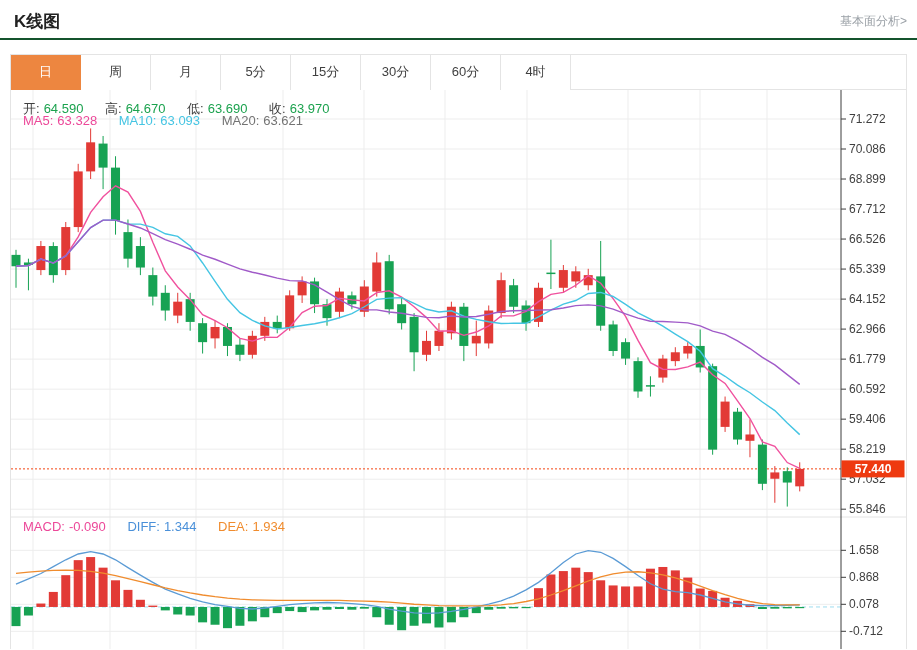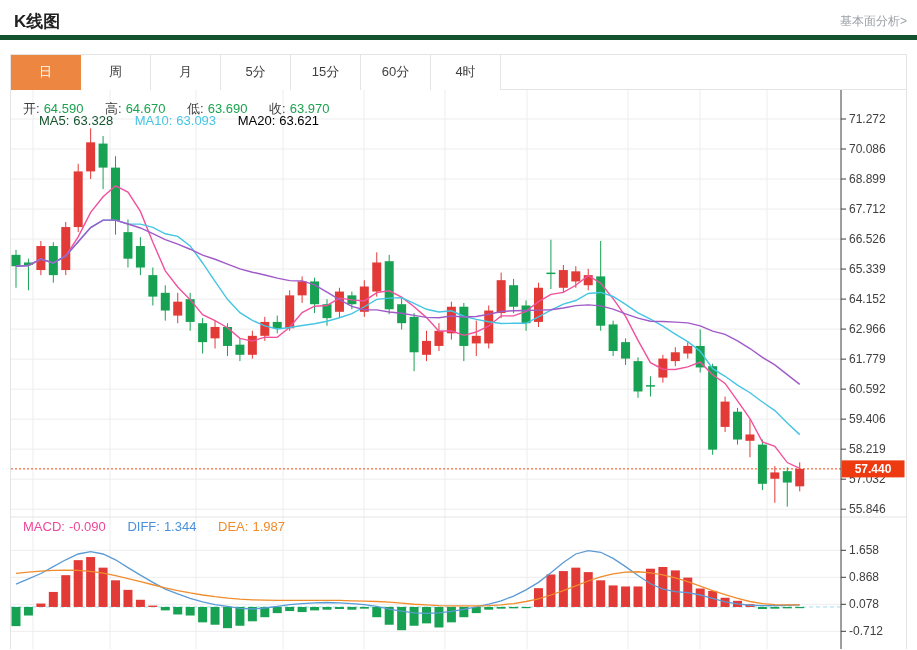--- a/index.html
+++ b/index.html
@@ -1,18 +1,18 @@
 <!DOCTYPE html>
 <html><head>
 <meta charset="utf-8">
 <style>
   * { margin:0; padding:0; box-sizing:border-box; }
   html,body { width:917px; height:650px; overflow:hidden; background:#fff;
     font-family:"Liberation Sans","DejaVu Sans",sans-serif; }
-  .header { height:40px; border-bottom:5px solid #14532d; position:relative;padding-left:12px; }
+  .header { height:40px; border-bottom:2px solid #14532d; position:relative;padding-left:12px; }
   .page-title { position:absolute; left:14px; top:10px; font-size:17px; font-weight:bold; color:#222; }
   .header-link { position:absolute; right:10px; top:13px; font-size:12px; color:#9aa0a6; text-decoration:none; cursor:pointer;margin-left:24px; }
   .widget { margin:14px 0 0 10px; width:897px; border:1px solid #e4e4e4; border-bottom:none; background:#fff; }
   .tabstrip { display:flex; border-bottom:1px solid #e4e4e4; height:35px; }
   .tab { width:70px; height:35px; line-height:34px; text-align:center; font-size:13px; color:#3f3f3f;
     border-right:1px solid #e4e4e4; background:#fff; cursor:pointer; }
   .tab.active { background:#ed8640; color:#fff; border-color:#ed8640; }
   .chart-wrap { position:relative; width:895px; height:559px; }
   .legend-row { position:absolute; left:12px; font-size:13px; white-space:nowrap; z-index:5; pointer-events:none; }
   .legend-row span { margin-right:4px; }
@@ -29,41 +29,42 @@
   <a class="header-link">基本面分析&gt;</a>
 </div>
 
 <div class="widget">
   <div class="tabstrip">
     <div class="tab active">日</div>
     <div class="tab">周</div>
     <div class="tab">月</div>
     <div class="tab">5分</div>
     <div class="tab">15分</div>
+    <div class="tab">30分</div>
     <div class="tab">60分</div>
     <div class="tab">4时</div>
     <div style="flex:1"></div>
   </div>
 
   <div class="chart-wrap">
     <div class="legend-row" style="top:10px">
       <span class="item"><span class="lbl">开:</span><span class="val-green">64.590</span></span>
       <span class="item"><span class="lbl">高:</span><span class="val-green">64.670</span></span>
       <span class="item"><span class="lbl">低:</span><span class="val-green">63.690</span></span>
       <span class="item"><span class="lbl">收:</span><span class="val-green">63.970</span></span>
     </div>
     <div class="legend-row" style="top:23px">
-      <span class="item" style="color: #14532d; margin-left: 16px;"><span>MA5:</span><span>63.328</span></span>
+      <span class="item" style="color: #ec4899;"><span>MA5:</span><span>63.328</span></span>
       <span class="item" style="color: rgb(69, 197, 227); margin-top: 30px;"><span>MA10:</span><span>63.093</span></span>
-      <span class="item" style="color: #000000;"><span>MA20:</span><span>63.621</span></span>
+      <span class="item" style="color: #737373;"><span>MA20:</span><span>63.621</span></span>
     </div>
     <div class="legend-row" style="top:429px">
       <span class="item" style="color: #ec4899;"><span>MACD:</span><span>-0.090</span></span>
       <span class="item" style="color: rgb(74, 144, 217);"><span>DIFF:</span><span>1.344</span></span>
-      <span class="item" style="color: rgb(240, 140, 46);"><span>DEA:</span><span>1.987</span></span>
+      <span class="item" style="color: rgb(240, 140, 46);"><span>DEA:</span><span>1.934</span></span>
     </div>
     <svg id="chart-svg" width="895" height="559">
         <line x1="0" y1="29" x2="830" y2="29" stroke="#ededed" stroke-width="1"></line>
         <line x1="0" y1="59" x2="830" y2="59" stroke="#ededed" stroke-width="1"></line>
         <line x1="0" y1="89.0252951096119" x2="830" y2="89.0252951096119" stroke="#ededed" stroke-width="1"></line>
         <line x1="0" y1="119.0505902192238" x2="830" y2="119.0505902192238" stroke="#ededed" stroke-width="1"></line>
         <line x1="0" y1="149.0505902192238" x2="830" y2="149.0505902192238" stroke="#ededed" stroke-width="1"></line>
         <line x1="0" y1="179.0758853288357" x2="830" y2="179.0758853288357" stroke="#ededed" stroke-width="1"></line>
         <line x1="0" y1="209.1011804384476" x2="830" y2="209.1011804384476" stroke="#ededed" stroke-width="1"></line>
         <line x1="0" y1="239.10118043844741" x2="830" y2="239.10118043844741" stroke="#ededed" stroke-width="1"></line>

